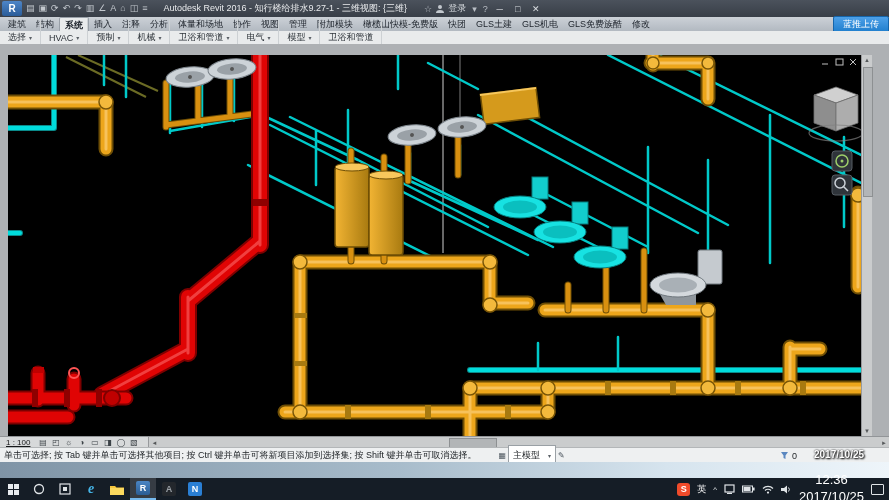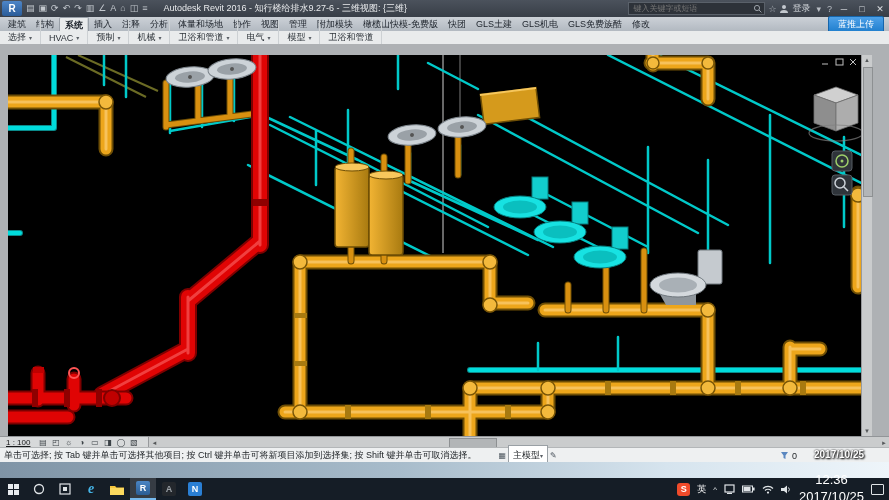--- a/index.html
+++ b/index.html
@@ -21,21 +21,21 @@
   .tbicon{color:#b9bec5;padding:0 3px;font-size:9px;}
   #signin{color:#d4d8dd;padding:0 3px;}
   .winbtn{width:18px;text-align:center;color:#d9dce0;font-size:9px;}
 
   
   #tabsrow{top:17px;height:14px;background:linear-gradient(#ccd1d7,#b2b9c1);
     display:flex;align-items:flex-start;font-size:9px;color:#1d232b;padding-left:3px;}
   .tab{padding:1px 5px 2px 5px;white-space:nowrap;}
   .tab.active{background:#e9ebec;border:1px solid #99a0a8;border-bottom:none;
     border-radius:2px 2px 0 0;font-weight:bold;}
-  #uploadbtn{margin-left:auto;align-self:center;margin-right:5px;background:linear-gradient(#4da0e8,#1f7ecd);
+  #uploadbtn{margin-left:auto;align-self:center;background:linear-gradient(#4da0e8,#1f7ecd);
     color:#fff;padding:1px 9px;border-radius:2px;border:1px solid #1565ab;font-size:9px;}
 
   
   #panelsrow{top:31px;height:13px;background:#e9ebec;border-bottom:1px solid #8e9499;
     display:flex;align-items:center;font-size:9px;color:#2d3339;}
   .panel{display:flex;align-items:center;gap:3px;padding:12px 8px;height:100%;
     border-right:1px solid #cdd1d4;white-space:nowrap;}
   .caret{font-size:6px;color:#5a6066;}
 
   
@@ -58,21 +58,21 @@
     font-size:6px;color:#55585a;}
   #hthumb{position:absolute;left:300px;top:1px;width:46px;height:8px;background:#b2b5b7;border:1px solid #8d9092;}
   .harr{position:absolute;top:0;height:100%;width:10px;display:flex;align-items:center;justify-content:center;}
   .harr.l{left:0;} .harr.r{right:0;}
 
   
   #statusbar{top:447px;height:15px;background:#eef0f1;border-top:1px solid #b3b6b8;
     display:flex;align-items:center;font-size:9px;color:#1c2024;padding-left:4px;white-space:nowrap;}
   #hint{margin-right:20px;}
   .sbicon{margin:0 2px;font-size:8px;color:#4c555e;}
-  #mainmodel{display:flex;align-items:center;border:1px solid #9aa0a5;background:#fff;
+  #mainmodel{display:flex;align-items:center;gap:8px;border:1px solid #9aa0a5;background:#fff;
     padding:4px 4px;height:11px;font-size:9px;justify-content:center;}
   #filtergrp{display:flex;align-items:center;gap:3px;margin-left:auto;margin-right:92px;}
   #datewm{position:absolute;top:449px;left:814px;z-index:60;color:#fff;font-size:10px;font-weight:bold;
     text-shadow:0 0 2px #000,1px 1px 2px #000;}
 
   
   #desktopstrip{top:462px;height:16px;
     background:linear-gradient(90deg,#7f94a6,#a8bccb 45%,#d6e4ee 75%,#eef5fa);}
 
   
@@ -101,28 +101,21 @@
   <span class="qa">▣</span>
   <span class="qa">⟳</span>
   <span class="qa">↶</span>
   <span class="qa">↷</span>
   <span class="qa">▥</span>
   <span class="qa">∠</span>
   <span class="qa">A</span>
   <span class="qa">⌂</span>
   <span class="qa">◫</span>
   <span class="qa">≡</span>
-  <span id="titletext">Autodesk Revit 2016 -    知行楼给排水9.27-6 - 三维视图: {三维}</span>
-  <div id="searchwrap">
-    <input placeholder="键入关键字或短语" style="">
-    <svg width="9" height="9">
-        <circle cx="4" cy="4" r="2.6" fill="none" stroke="#9aa0a7" stroke-width="1"></circle>
-        <line x1="6" y1="6" x2="8.4" y2="8.4" stroke="#9aa0a7" stroke-width="1"></line>
-      </svg>
-  </div>
+  <span id="titletext">Autodesk Revit 2016 -    知行楼给排水9.27-1 - 三维视图: {三维}</span>
   <span class="tbicon">☆</span>
   <svg width="10" height="10">
       <circle cx="5" cy="3" r="2" fill="#c3c8ce"></circle>
       <path d="M1,9 a4,3 0 0 1 8,0 z" fill="#c3c8ce"></path>
     </svg>
   <span id="signin">登录</span>
   <span class="tbicon">▾</span>
   <span class="tbicon">?</span>
   <span class="winbtn">─</span>
   <span class="winbtn">□</span>

